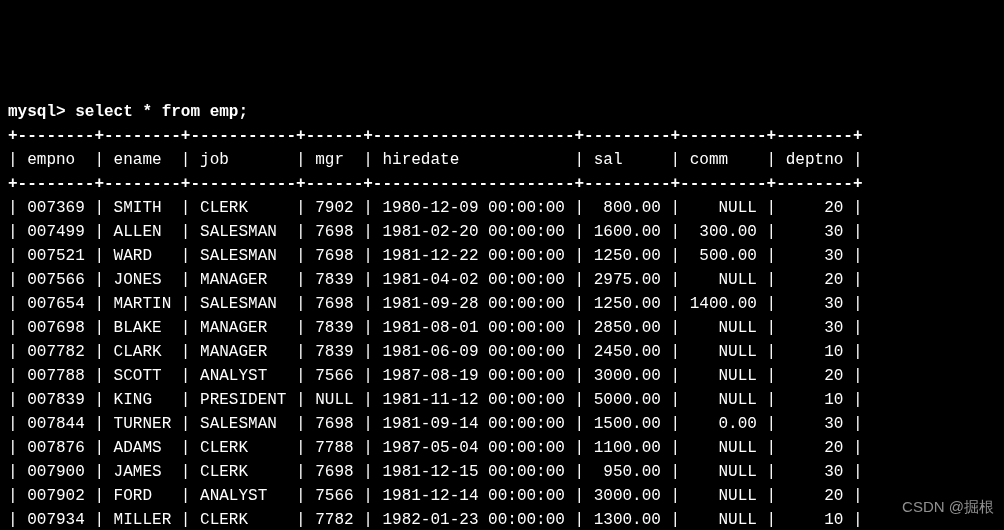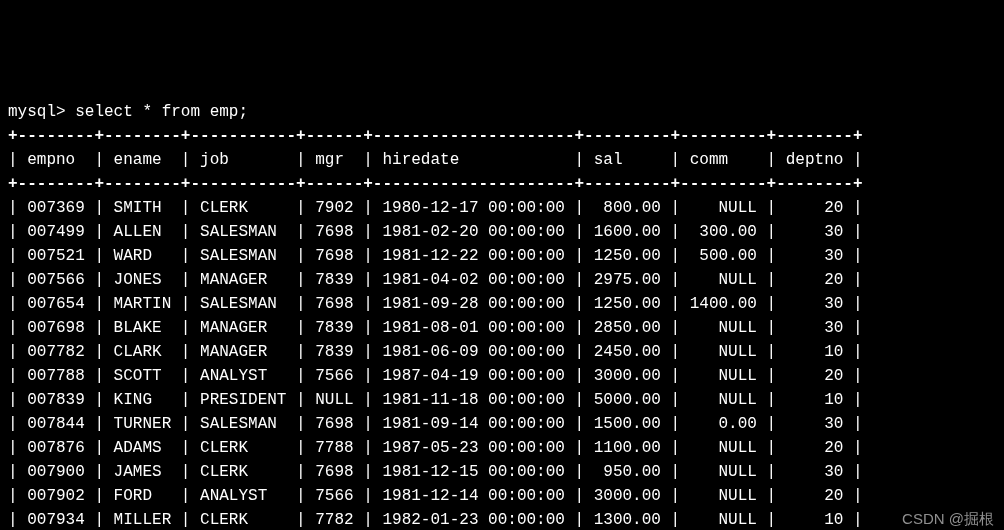--- a/index.html
+++ b/index.html
@@ -10,53 +10,53 @@
     font-family: "Consolas", "Courier New", monospace;
     font-size: 16px;
     line-height: 1.5;
     width: 1004px;
     height: 530px;
     box-sizing: border-box;
     white-space: pre;
     overflow: hidden;
     position: relative;
   }
-  .prompt-line { font-weight: normal; }
+  .prompt-line { font-weight: bold; }
   .border-line { font-weight: bold; }
   .data-line { }
   .watermark {
     position: absolute;
-    bottom: 0;
+    bottom: 12px;
     right: 10px;
     color: #bfbfbf;
     font-size: 15px;
     opacity: 0.75;
     font-family: Arial, sans-serif;
   }
 </style>
 </head>
 <body>
 
 
 
 <span class="prompt-line">mysql&gt; select * from emp;</span>
 <span class="border-line">+--------+--------+-----------+------+---------------------+---------+---------+--------+</span>
 <span class="data-line" id="header-row">| empno  | ename  | job       | mgr  | hiredate            | sal     | comm    | deptno |</span>
 <span class="border-line">+--------+--------+-----------+------+---------------------+---------+---------+--------+</span>
-<div id="rows-container"><span class="data-line">| 007369 | SMITH  | CLERK     | 7902 | 1980-12-17 00:00:00 |  800.00 |    NULL |     20 |</span>
+<div id="rows-container"><span class="data-line">| 007369 | SMITH  | CLERK     | 7902 | 1980-12-09 00:00:00 |  800.00 |    NULL |     20 |</span>
 <span class="data-line">| 007499 | ALLEN  | SALESMAN  | 7698 | 1981-02-20 00:00:00 | 1600.00 |  300.00 |     30 |</span>
 <span class="data-line">| 007521 | WARD   | SALESMAN  | 7698 | 1981-12-22 00:00:00 | 1250.00 |  500.00 |     30 |</span>
 <span class="data-line">| 007566 | JONES  | MANAGER   | 7839 | 1981-04-02 00:00:00 | 2975.00 |    NULL |     20 |</span>
 <span class="data-line">| 007654 | MARTIN | SALESMAN  | 7698 | 1981-09-28 00:00:00 | 1250.00 | 1400.00 |     30 |</span>
 <span class="data-line">| 007698 | BLAKE  | MANAGER   | 7839 | 1981-08-01 00:00:00 | 2850.00 |    NULL |     30 |</span>
 <span class="data-line">| 007782 | CLARK  | MANAGER   | 7839 | 1981-06-09 00:00:00 | 2450.00 |    NULL |     10 |</span>
-<span class="data-line">| 007788 | SCOTT  | ANALYST   | 7566 | 1987-04-19 00:00:00 | 3000.00 |    NULL |     20 |</span>
-<span class="data-line">| 007839 | KING   | PRESIDENT | NULL | 1981-11-18 00:00:00 | 5000.00 |    NULL |     10 |</span>
+<span class="data-line">| 007788 | SCOTT  | ANALYST   | 7566 | 1987-08-19 00:00:00 | 3000.00 |    NULL |     20 |</span>
+<span class="data-line">| 007839 | KING   | PRESIDENT | NULL | 1981-11-12 00:00:00 | 5000.00 |    NULL |     10 |</span>
 <span class="data-line">| 007844 | TURNER | SALESMAN  | 7698 | 1981-09-14 00:00:00 | 1500.00 |    0.00 |     30 |</span>
-<span class="data-line">| 007876 | ADAMS  | CLERK     | 7788 | 1987-05-23 00:00:00 | 1100.00 |    NULL |     20 |</span>
+<span class="data-line">| 007876 | ADAMS  | CLERK     | 7788 | 1987-05-04 00:00:00 | 1100.00 |    NULL |     20 |</span>
 <span class="data-line">| 007900 | JAMES  | CLERK     | 7698 | 1981-12-15 00:00:00 |  950.00 |    NULL |     30 |</span>
 <span class="data-line">| 007902 | FORD   | ANALYST   | 7566 | 1981-12-14 00:00:00 | 3000.00 |    NULL |     20 |</span>
 <span class="data-line">| 007934 | MILLER | CLERK     | 7782 | 1982-01-23 00:00:00 | 1300.00 |    NULL |     10 |</span>
 </div>
 
 
 <div class="watermark">CSDN @掘根</div>
 
 
 

